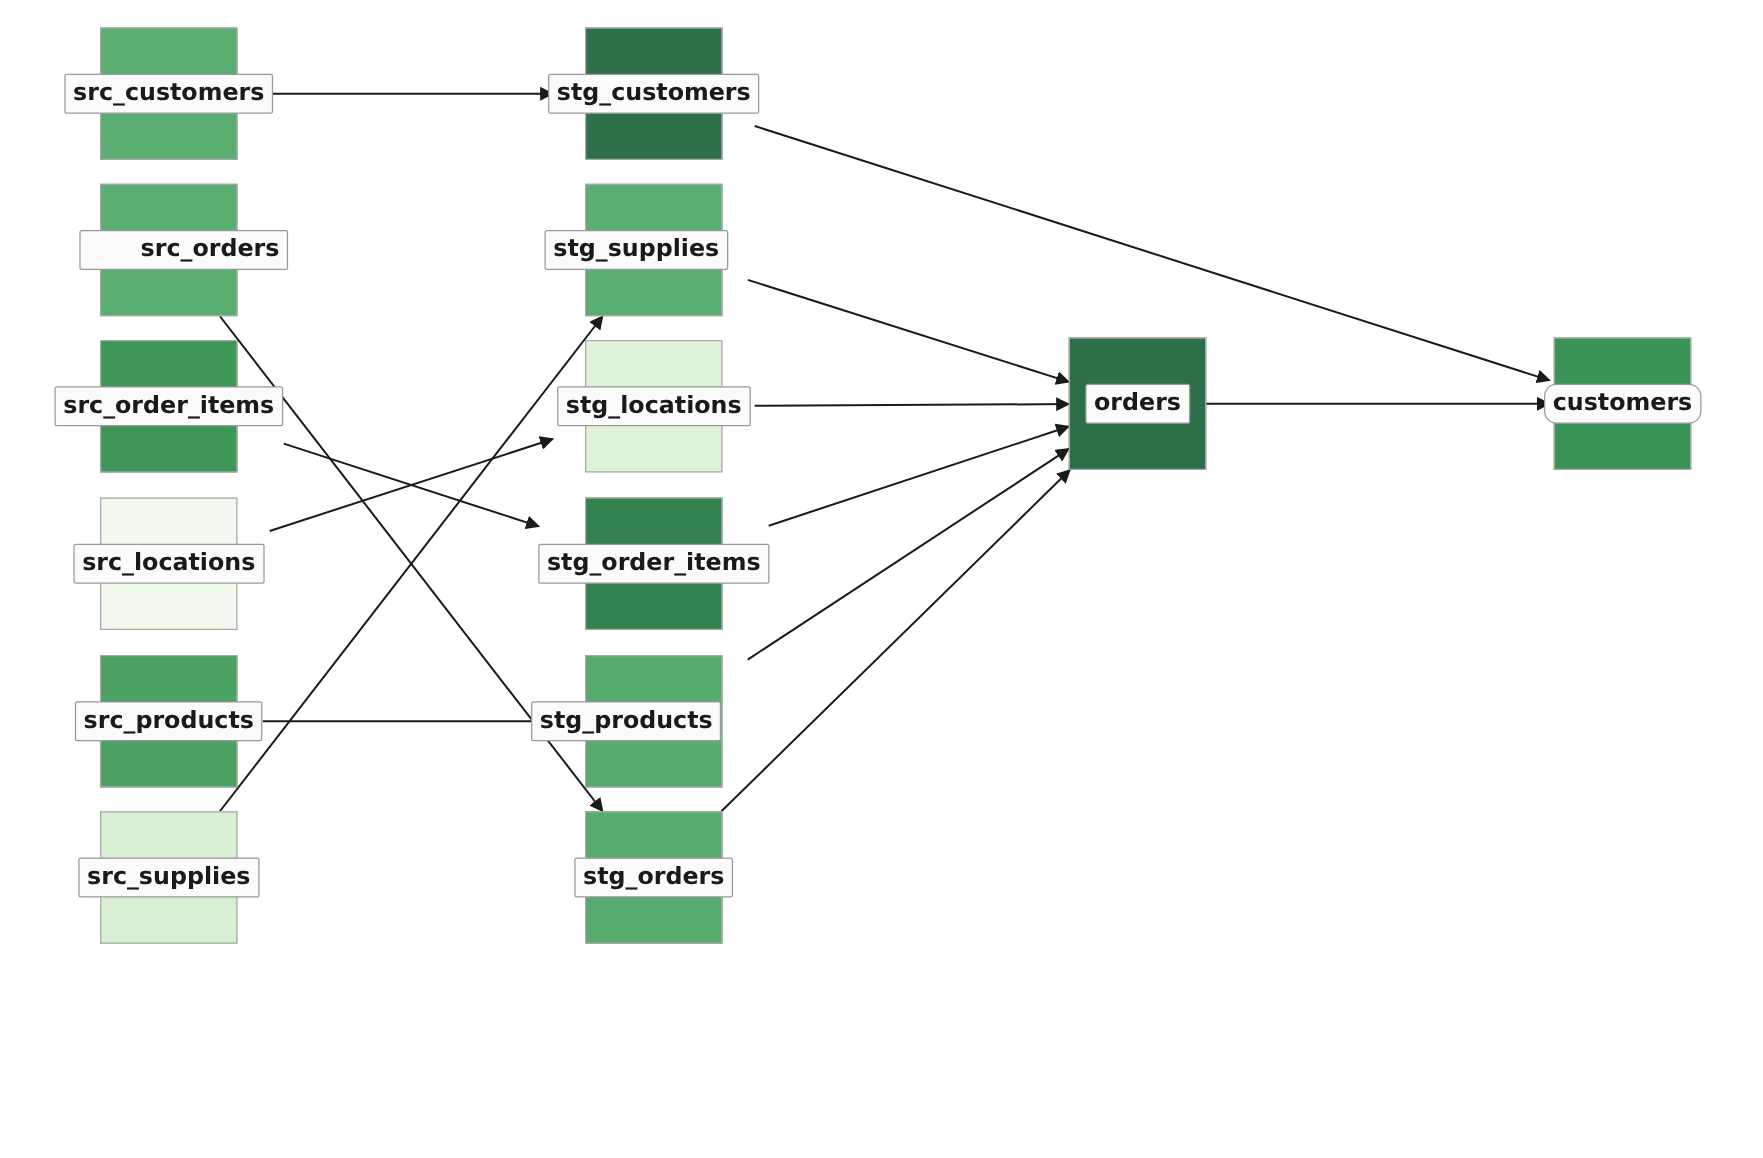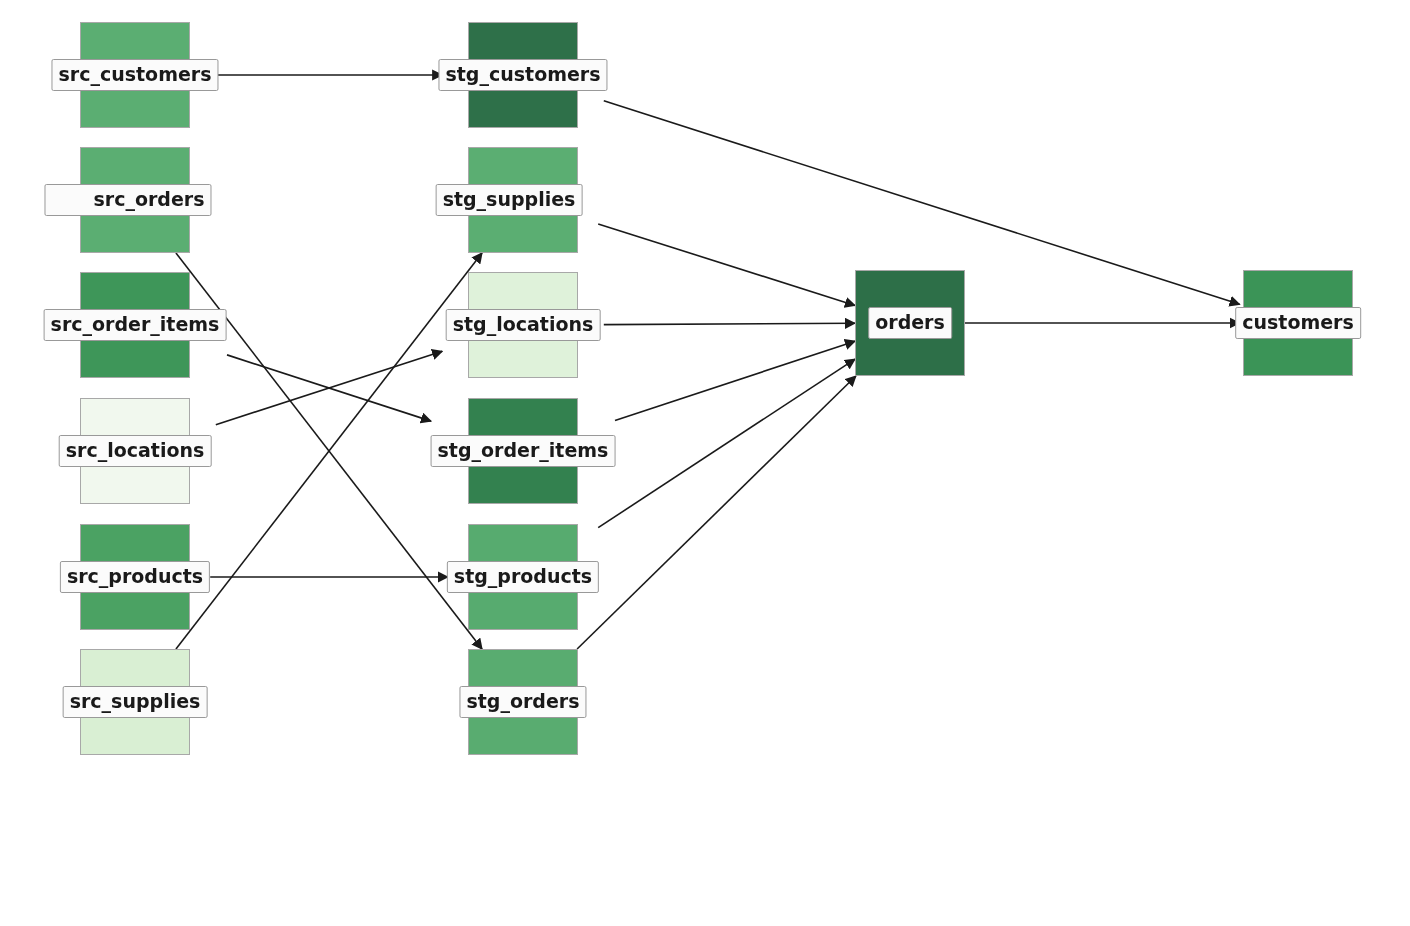--- a/index.html
+++ b/index.html
@@ -101,41 +101,41 @@
         <path d="M 586.2 527.6439276485788 L 843 359.09819121447026" marker-end="url(#arrow)"></path>
         <path d="M 565.1187335092349 649 L 843.8812664907651 376" marker-end="url(#arrow)"></path>
         <path d="M 953 323 L 1227.6 323" marker-end="url(#arrow)"></path>
       </g>
   </svg>
 
   <div id="nodes">
       <div class="node" style="left: 68px; top: 22px; width: 110px; height: 106px; background: rgb(91, 174, 114);"></div>
       <div class="node-label" style="left: 123px; top: 75px;">src_customers</div>
       <div class="node" style="left: 68px; top: 147px; width: 110px; height: 106px; background: rgb(91, 174, 114);"></div>
-      <div class="node-label" style="left: 116px; top: 200px; padding-left: 48px;">src_orders</div>
+      <div class="node-label" style="left: 135px; top: 200px; padding-left: 48px;">src_orders</div>
       <div class="node" style="left: 68px; top: 272px; width: 110px; height: 106px; background: rgb(62, 150, 89);"></div>
       <div class="node-label" style="left: 123px; top: 325px;">src_order_items</div>
       <div class="node" style="left: 68px; top: 398px; width: 110px; height: 106px; background: rgb(241, 248, 238);"></div>
       <div class="node-label" style="left: 123px; top: 451px;">src_locations</div>
       <div class="node" style="left: 68px; top: 524px; width: 110px; height: 106px; background: rgb(75, 162, 99);"></div>
       <div class="node-label" style="left: 123px; top: 577px;">src_products</div>
       <div class="node" style="left: 68px; top: 649px; width: 110px; height: 106px; background: rgb(217, 239, 211);"></div>
       <div class="node-label" style="left: 123px; top: 702px; text-align: center;">src_supplies</div>
       <div class="node" style="left: 456px; top: 22px; width: 110px; height: 106px; background: rgb(46, 112, 73);"></div>
       <div class="node-label" style="left: 511px; top: 75px;">stg_customers</div>
       <div class="node" style="left: 456px; top: 147px; width: 110px; height: 106px; background: rgb(91, 174, 114);"></div>
       <div class="node-label" style="left: 497px; top: 200px;">stg_supplies</div>
       <div class="node" style="left: 456px; top: 272px; width: 110px; height: 106px; background: rgb(223, 242, 218);"></div>
       <div class="node-label" style="left: 511px; top: 325px;">stg_locations</div>
       <div class="node" style="left: 456px; top: 398px; width: 110px; height: 106px; background: rgb(51, 129, 79);"></div>
       <div class="node-label" style="left: 511px; top: 451px;">stg_order_items</div>
       <div class="node" style="left: 456px; top: 524px; width: 110px; height: 106px; background: rgb(87, 171, 111);"></div>
-      <div class="node-label" style="left: 511px; top: 577px; text-align: center;">stg_products</div>
+      <div class="node-label" style="left: 489px; top: 577px; text-align: center;">stg_products</div>
       <div class="node" style="left: 456px; top: 649px; width: 110px; height: 106px; background: rgb(89, 172, 112);"></div>
       <div class="node-label" style="left: 511px; top: 702px;">stg_orders</div>
       <div class="node" style="left: 843px; top: 270px; width: 110px; height: 106px; background: rgb(45, 111, 72);"></div>
       <div class="node-label" style="left: 898px; top: 323px; text-align: right;">orders</div>
       <div class="node" style="left: 1231px; top: 270px; width: 110px; height: 106px; background: rgb(59, 148, 87);"></div>
-      <div class="node-label" style="left: 1286px; top: 323px;">customers</div>
+      <div class="node-label" style="left: 1286px; top: 323px; border-radius: 10px;">customers</div>
     </div>
 
 
 </div>
 
 </body></html>

